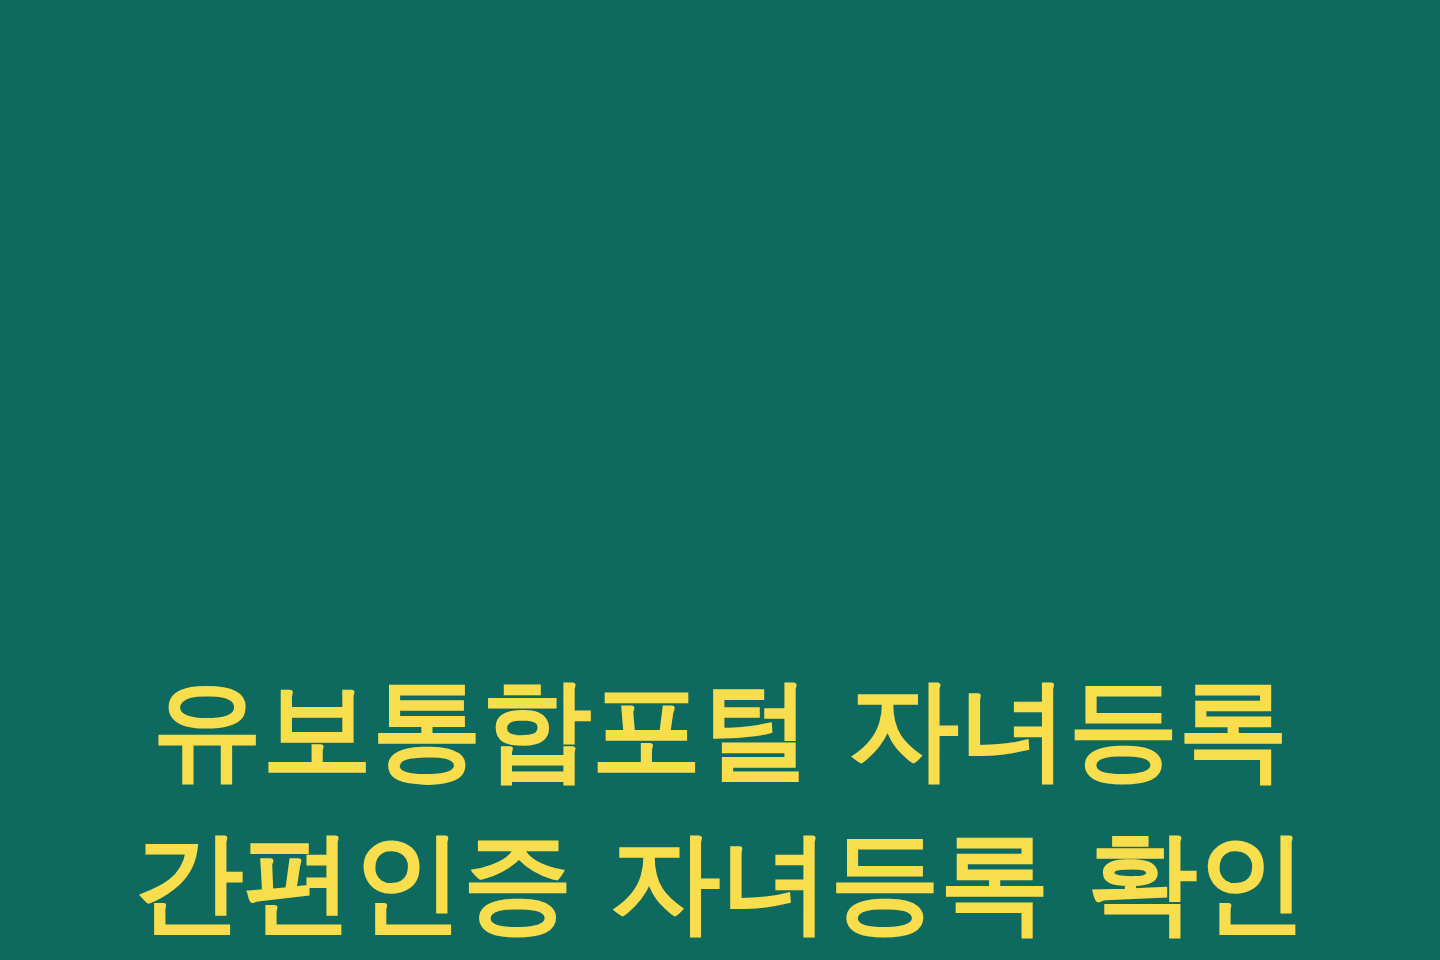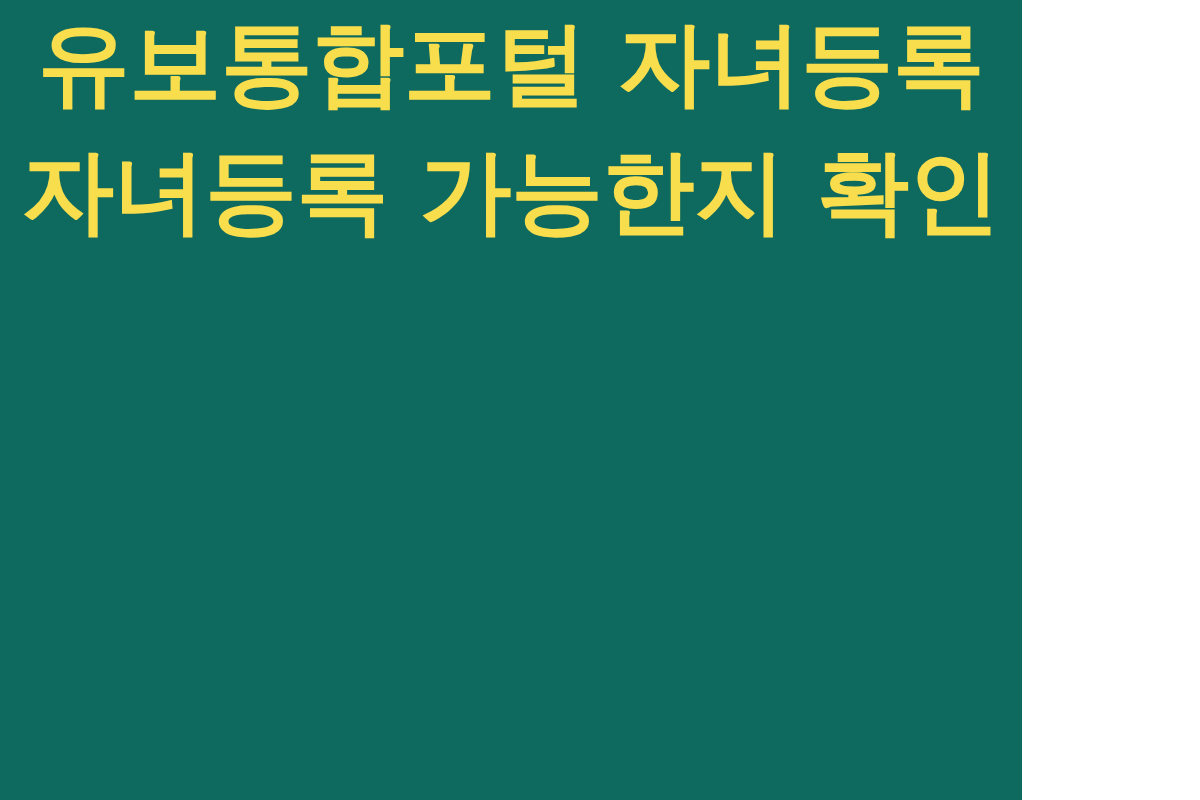--- a/index.html
+++ b/index.html
@@ -10,27 +10,27 @@
 
   body {
     width: 1200px;
     height: 800px;
     overflow: hidden;
     font-family: "DejaVu Sans", "Liberation Sans", sans-serif;
   }
 
   #card {
     position: relative;
-    width: 1022px;
+    width: 1200px;
     height: 800px;
     box-sizing: border-box;
     display: flex;
     flex-direction: column;
     align-items: center;
-    justify-content: flex-start;
+    justify-content: flex-end;
     background: #0E6A5F;
     overflow: hidden;
   }
 
   .headline {
     width: 1100px;
     margin: 0;
     padding: 0;
     text-align: center;
     color: #F8DD4C;
@@ -47,16 +47,16 @@
     display: block;
   }
 </style>
 </head>
 <body>
 
 <div id="card" style="background: rgb(14, 106, 95);">
 
   <div class="headline" style="color: rgb(248, 221, 76);">
     <span class="headline-line">유보통합포털 자녀등록</span>
-    <span class="headline-line">자녀등록 가능한지 확인</span>
+    <span class="headline-line">간편인증 자녀등록 확인</span>
   </div>
 
 </div>
 
 </body></html>

